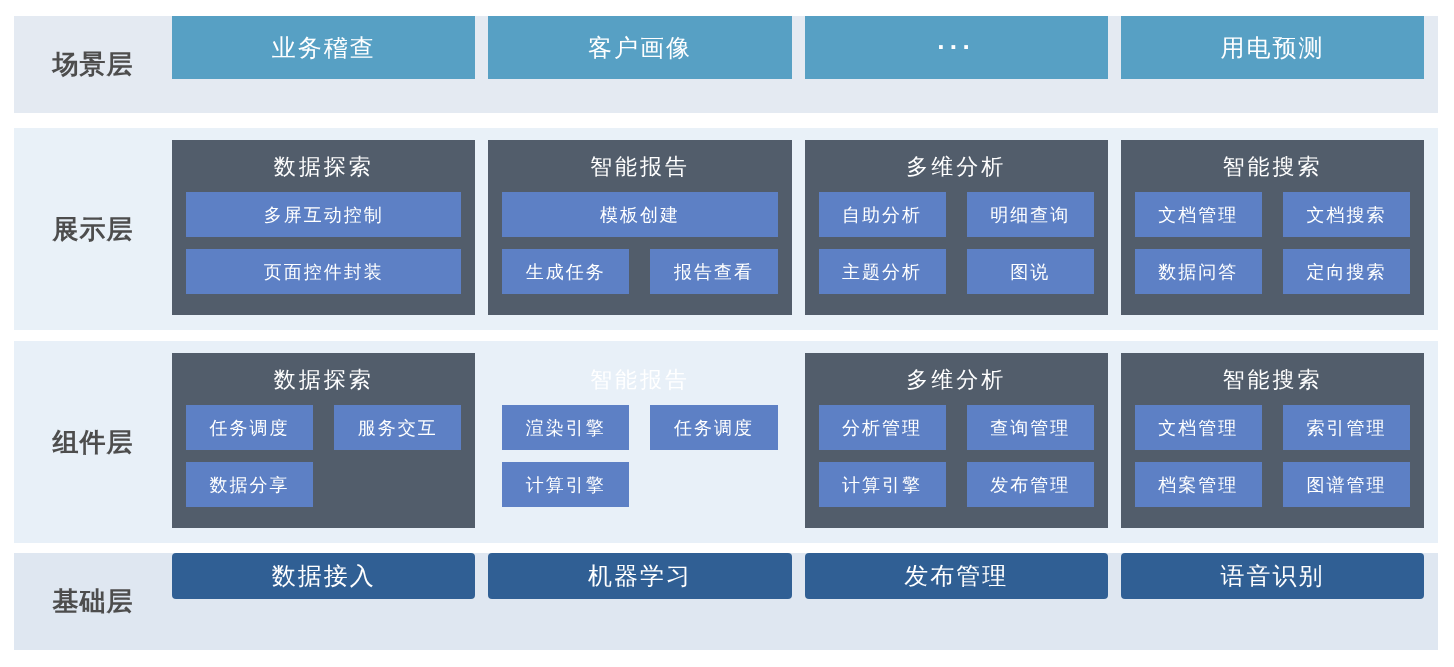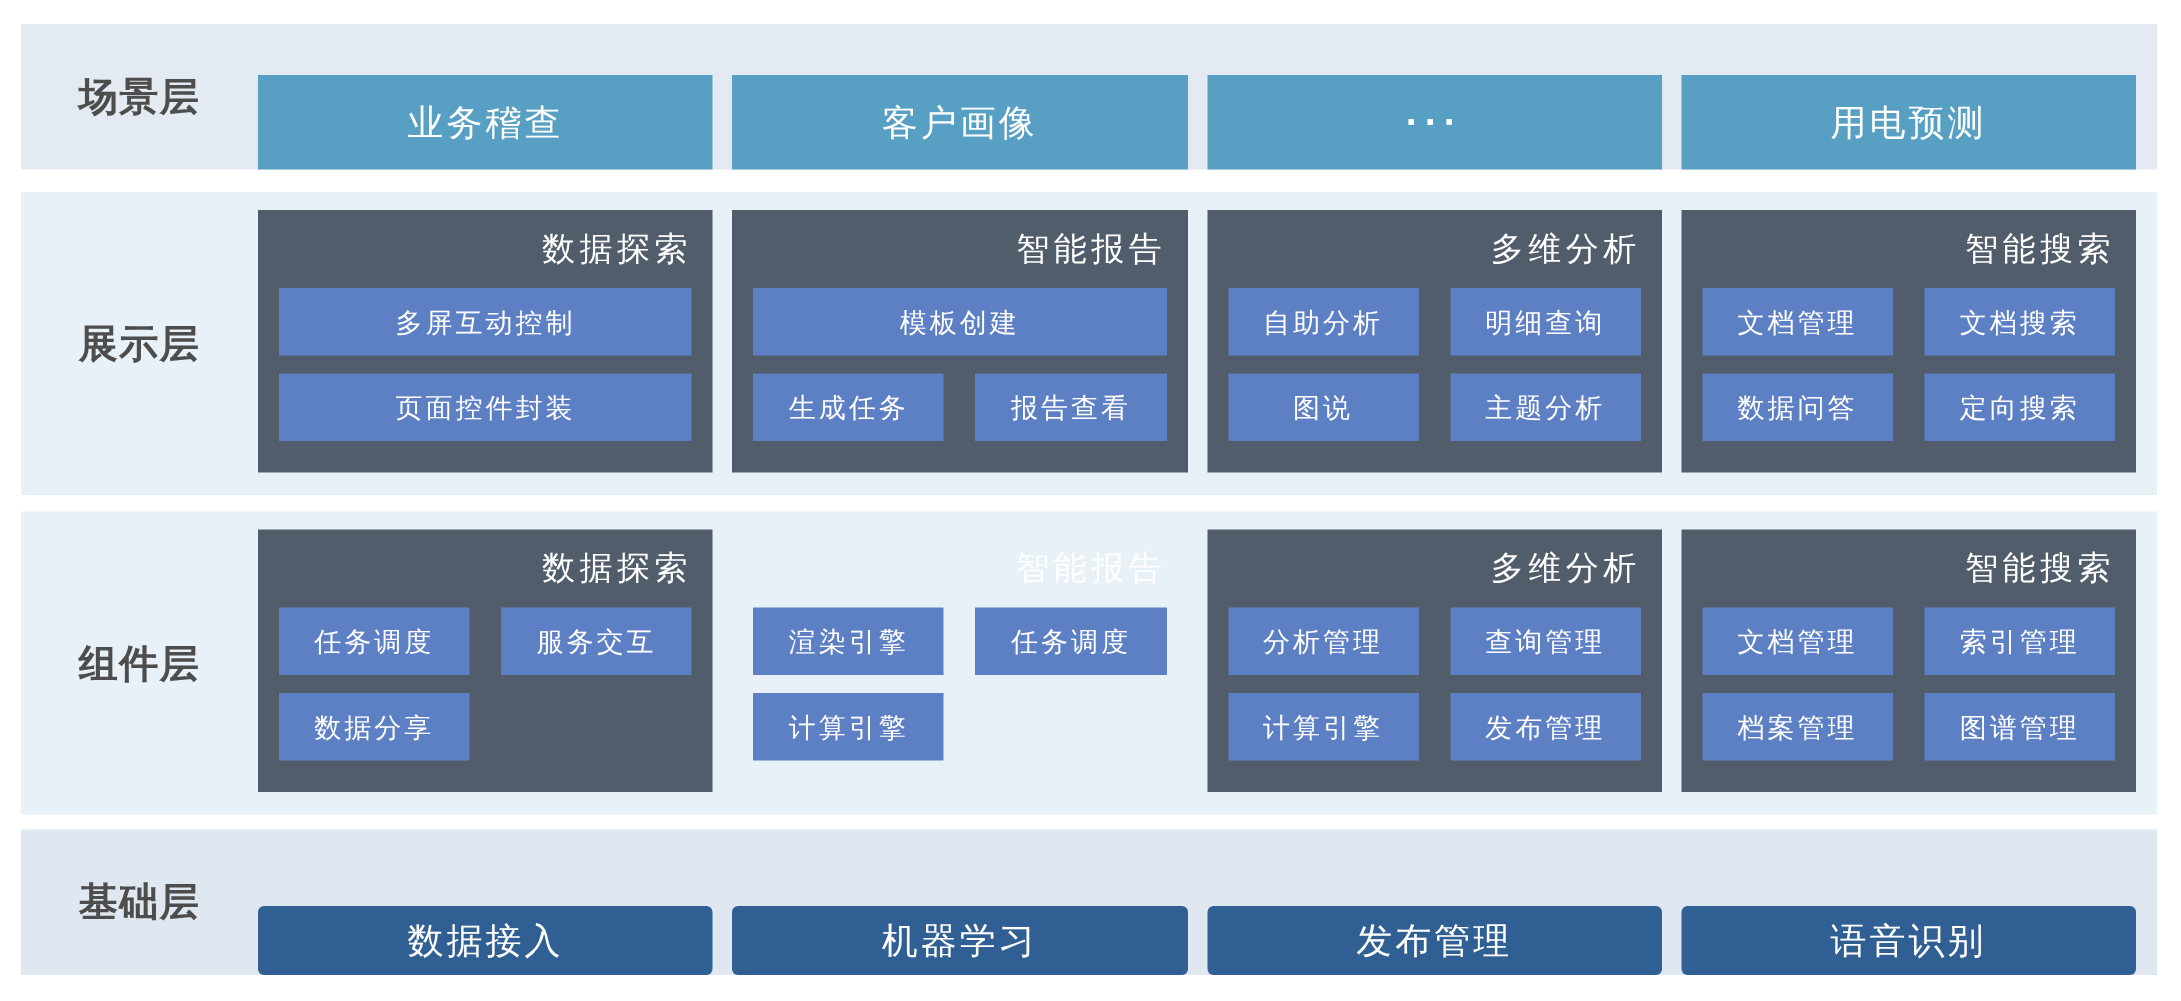--- a/index.html
+++ b/index.html
@@ -20,21 +20,21 @@
   .row{position:absolute;left:14px;width:1424px;display:flex;}
   .row1{top:16px;height:97px;background:var(--row-outer);}
   .row2{top:128px;height:202px;background:var(--row-inner);}
   .row3{top:341px;height:202px;background:#e8f0f8;}
   .row4{top:553px;height:97px;background:#dfe7f1;}
   .row-label{
     width:158px;flex:0 0 158px;display:flex;align-items:center;justify-content:center;
     font-size:26px;font-weight:bold;color:var(--label-color);letter-spacing:1px;
   }
   .row-content{
-    flex:1;display:flex;gap:13px;margin-right:14px;align-items:flex-end;
+    flex:1;display:flex;gap:13px;margin-right:14px;align-items:flex-start;
   }
   
   .scene-btn{
     flex:1;height:63px;background:var(--scene-btn);color:var(--white);
     display:flex;align-items:center;justify-content:center;
     font-size:24px;font-family:"DejaVu Serif", serif;letter-spacing:2px;
   }
   .scene-btn.dots{font-family:"Liberation Sans", sans-serif;font-weight:bold;font-size:26px;letter-spacing:4px;}
   
   .foundation-btn{
@@ -43,21 +43,21 @@
     font-size:24px;font-family:"DejaVu Serif", serif;letter-spacing:2px;
   }
   
   .card-content{align-items:flex-start;}
   .card{
     flex:1;height:175px;margin-top:12px;background:var(--card-bg);
     padding:0 14px;box-sizing:border-box;
   }
   .card.frameless{background:transparent;}
   .card-title{
-    height:52px;line-height:54px;text-align:right;color:var(--white);
+    height:52px;line-height:54px;text-align:center;color:var(--white);
     font-size:22px;font-family:"DejaVu Serif", serif;letter-spacing:3px;
   }
   .card-grid{
     display:grid;grid-template-columns:1fr 1fr;gap:12px 21px;
   }
   .chip{
     height:45px;background:var(--chip-bg);color:var(--white);
     display:flex;align-items:center;justify-content:center;
     font-size:18px;font-family:"DejaVu Serif", serif;letter-spacing:2px;
   }
@@ -97,22 +97,22 @@
           <div class="chip">生成任务</div>
           <div class="chip">报告查看</div>
         </div>
       </div>
 
       <div class="card">
         <div class="card-title">多维分析</div>
         <div class="card-grid">
           <div class="chip">自助分析</div>
           <div class="chip">明细查询</div>
+          <div class="chip">主题分析</div>
           <div class="chip">图说</div>
-          <div class="chip">主题分析</div>
         </div>
       </div>
 
       <div class="card">
         <div class="card-title">智能搜索</div>
         <div class="card-grid">
           <div class="chip">文档管理</div>
           <div class="chip">文档搜索</div>
           <div class="chip">数据问答</div>
           <div class="chip">定向搜索</div>

